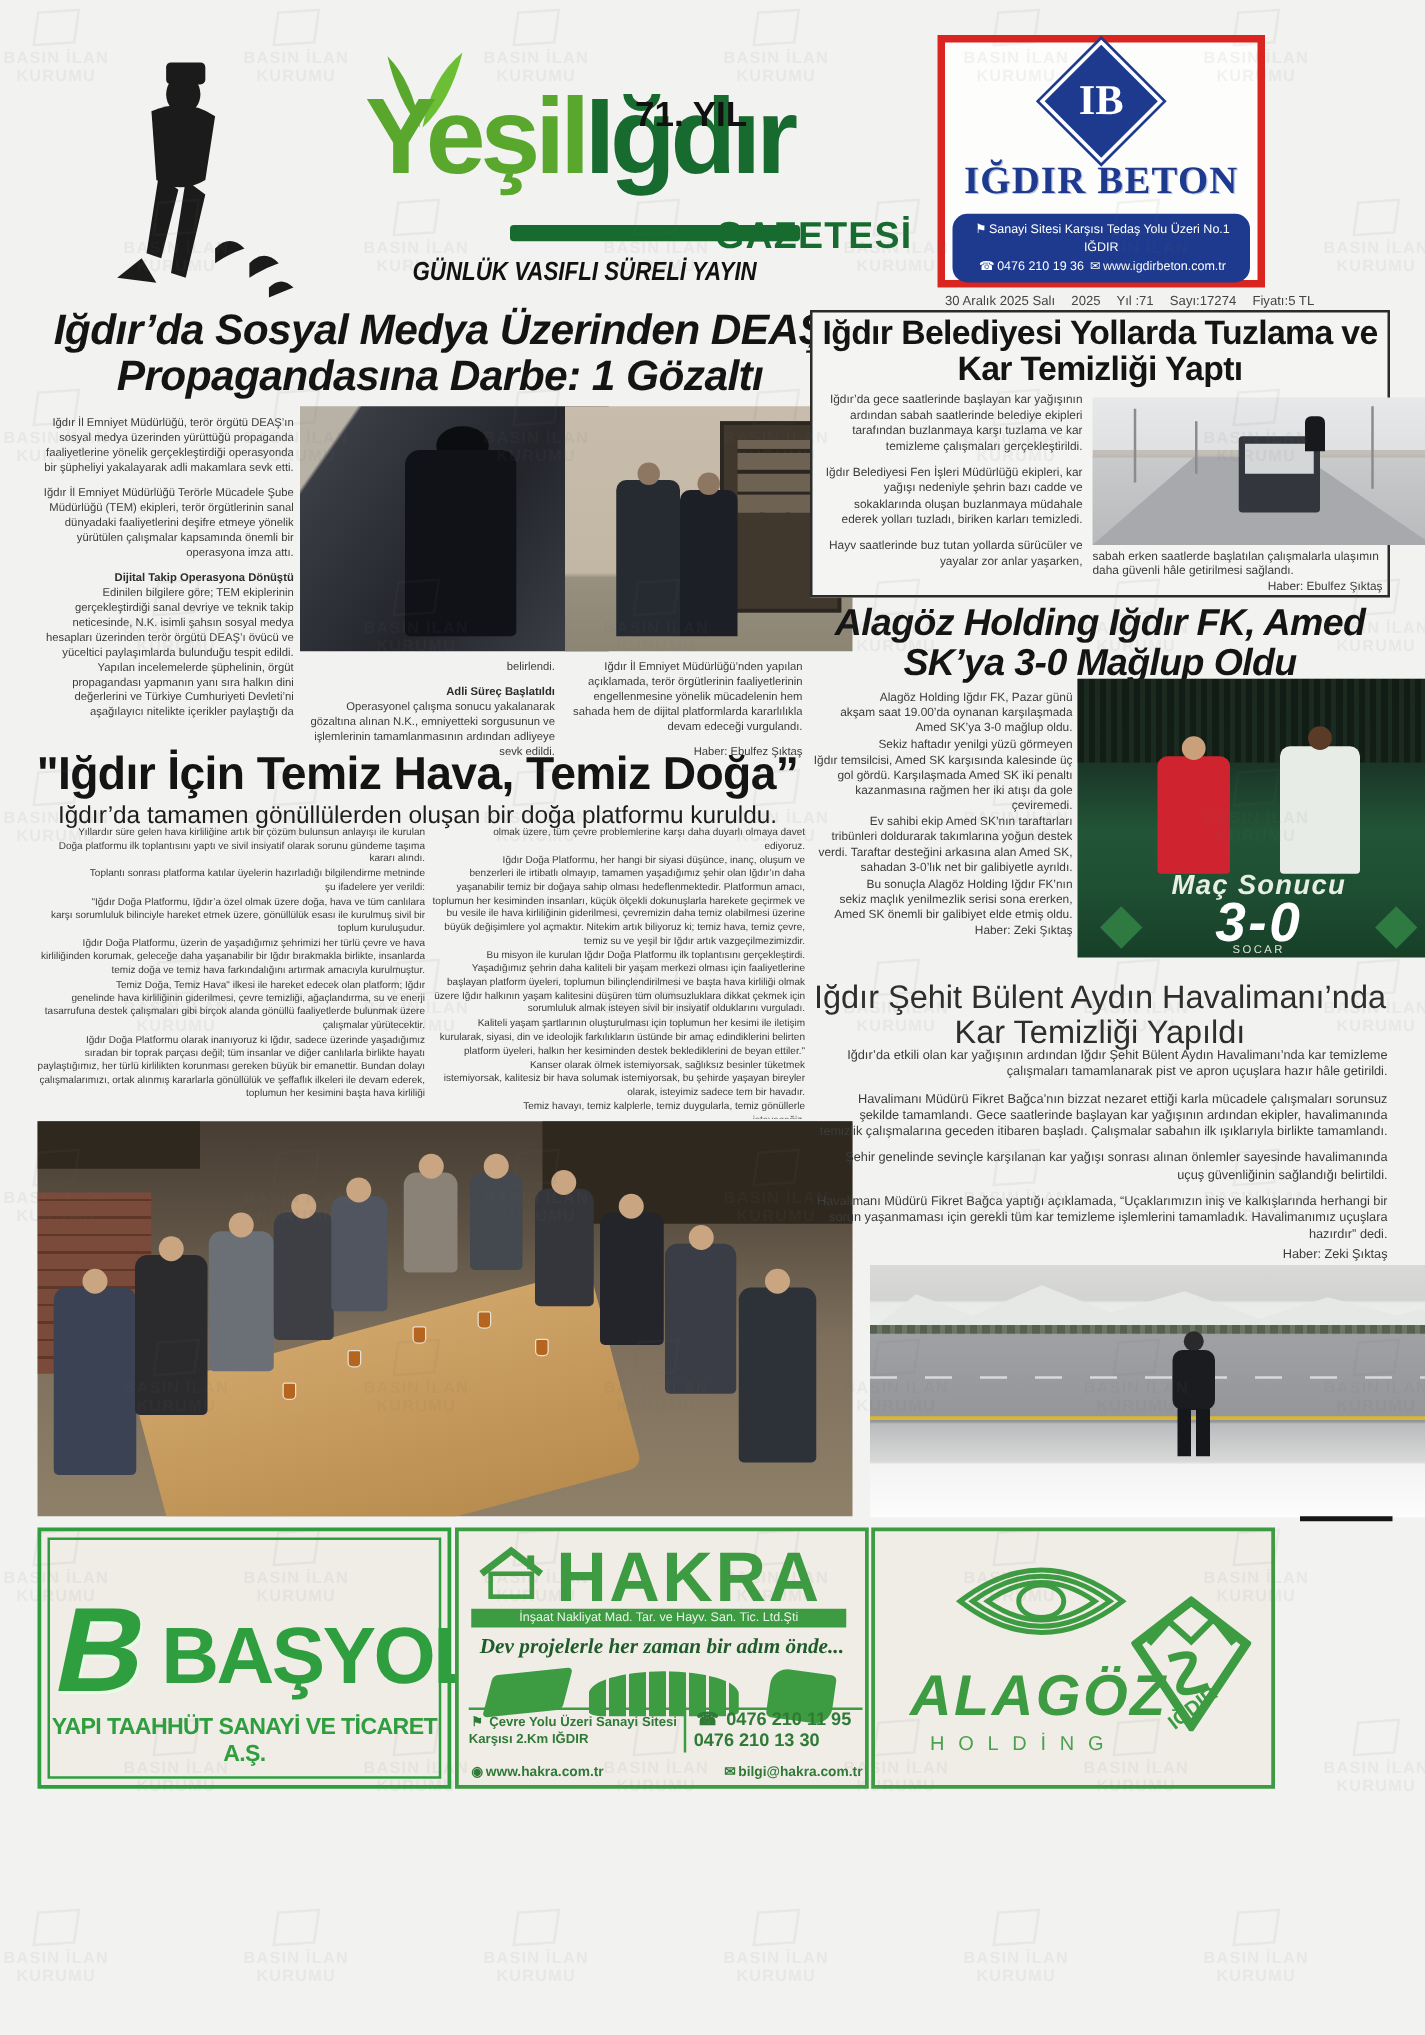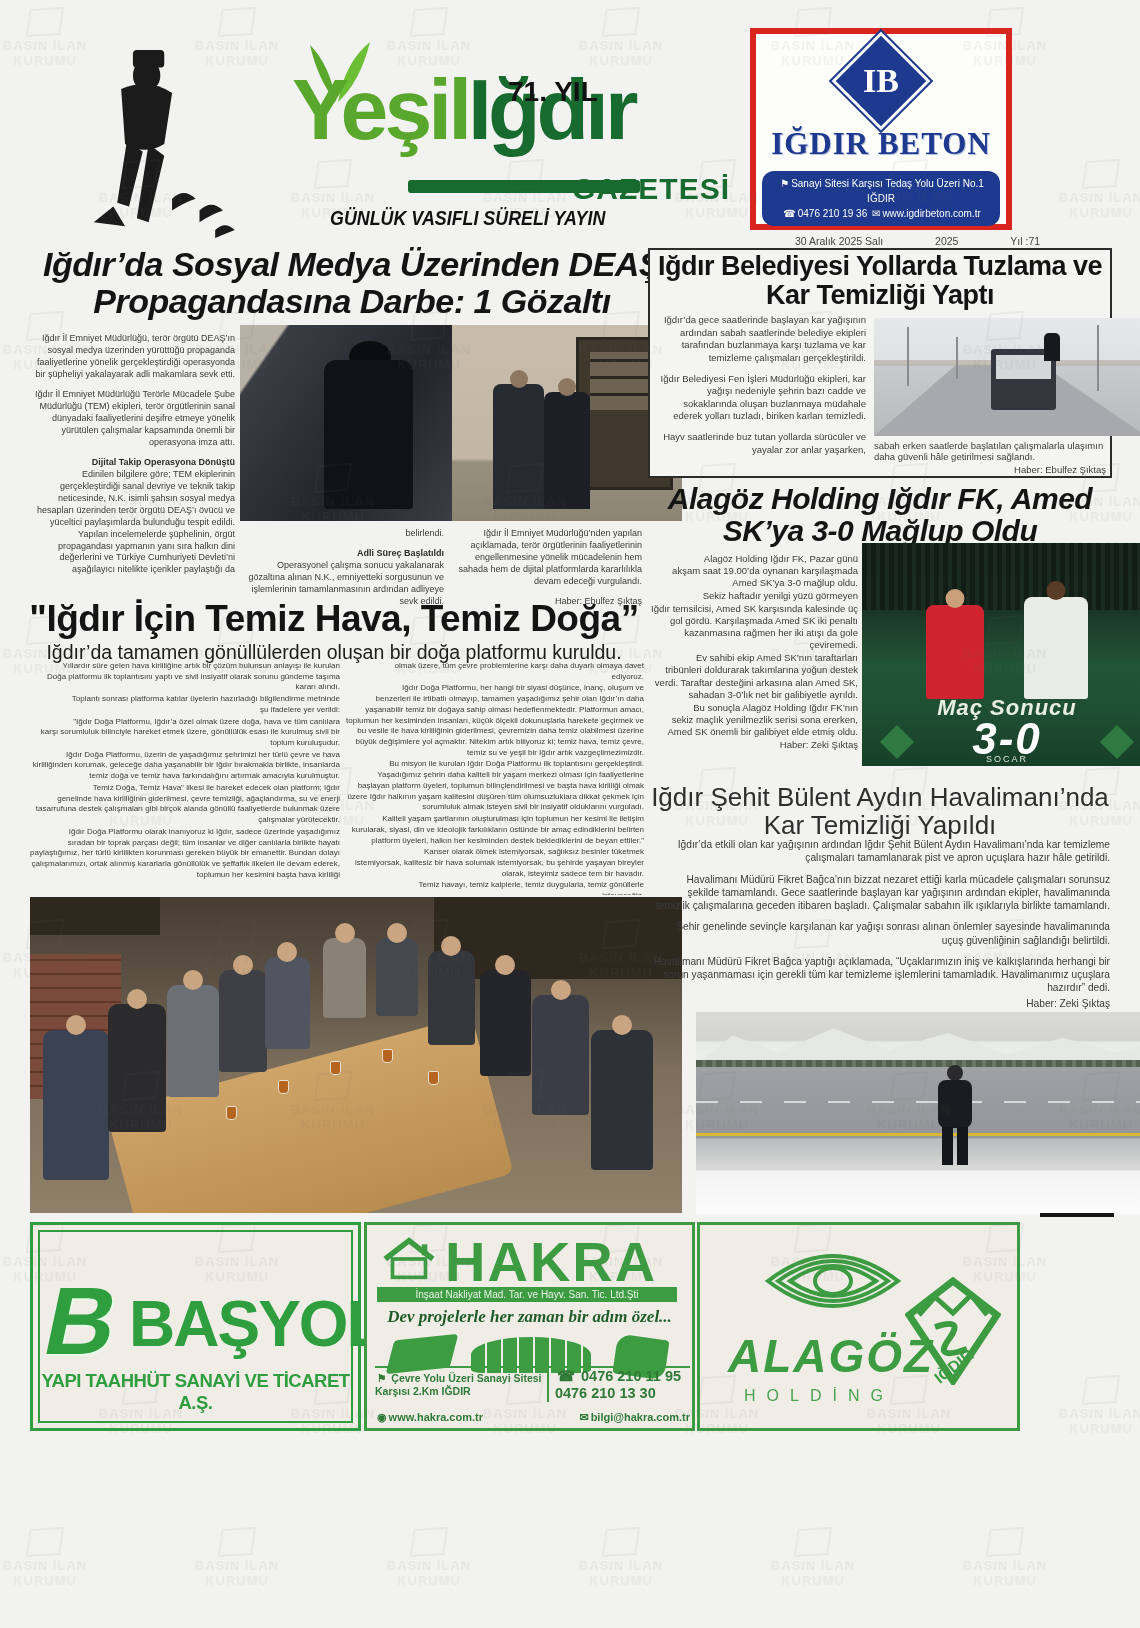--- a/index.html
+++ b/index.html
@@ -35,21 +35,21 @@
   #topad-ib{transform:rotate(-45deg);color:#fff;font-family:"Liberation Serif",serif;
          font-size:34px;font-weight:bold;}
   #topad-name{font-family:"Liberation Serif",serif;font-weight:bold;font-size:31px;color:#1d3a8f;
          letter-spacing:1px;margin-top:10px;text-shadow:1px 1px 0 #b9c2de;}
   #topad-pill{margin:9px 6px 0;background:#1d3a8f;border-radius:12px;color:#fff;
          font-size:10px;padding:5px 4px;line-height:1.5;}
   .icon{display:inline-block;margin:0 2px;}
 
   
   #dateline{left:756px;top:235px;font-size:10.5px;color:#444;}
-  #dateline span{margin-right:10px;margin-left:39px;}
+  #dateline span{margin-right:10px;}
 
   
   .headline{font-weight:bold;color:#141414;text-align:center;line-height:1.08;letter-spacing:-.5px;}
   .col{overflow:hidden;line-height:1.33;text-align:justify;}
   .sub-b{font-weight:bold;color:#2c2c2c;}
   .byline{text-align:right;}
 
   
   #deas-headline{left:40px;top:246px;width:624px;font-size:34px;font-style:italic;}
   #deas-c1{left:30px;top:333px;width:205px;height:266px;font-size:9px;}
@@ -386,21 +386,21 @@
   </div>
 
   <div id="ad-hakra" class="ad">
     <svg id="hakra-house" viewBox="0 0 60 48">
       <path d="M4 24 L30 4 L56 24" fill="none" stroke="#3d9b42" stroke-width="6"></path>
       <rect x="12" y="24" width="36" height="20" fill="none" stroke="#3d9b42" stroke-width="4"></rect>
       <rect x="44" y="8" width="6" height="12" fill="#3d9b42"></rect>
     </svg>
     <div id="hakra-name">HAKRA</div>
     <div id="hakra-strip">İnşaat Nakliyat Mad. Tar. ve Hayv. San. Tic. Ltd.Şti</div>
-    <div id="hakra-slogan">Dev projelerle her zaman bir adım özel...</div>
+    <div id="hakra-slogan">Dev projelerle her zaman bir adım önde...</div>
     <i class="paver" id="paver1"></i>
     <i class="paver" id="paver2"></i>
     <i class="paver" id="paver3"></i>
     <div id="hakra-contact">
       <div id="hakra-addr">
         <span class="icon">⚑</span>
         <span>Çevre Yolu Üzeri Sanayi Sitesi Karşısı 2.Km IĞDIR</span>
       </div>
       <div id="hakra-phones">
         <span class="icon">☎</span>

